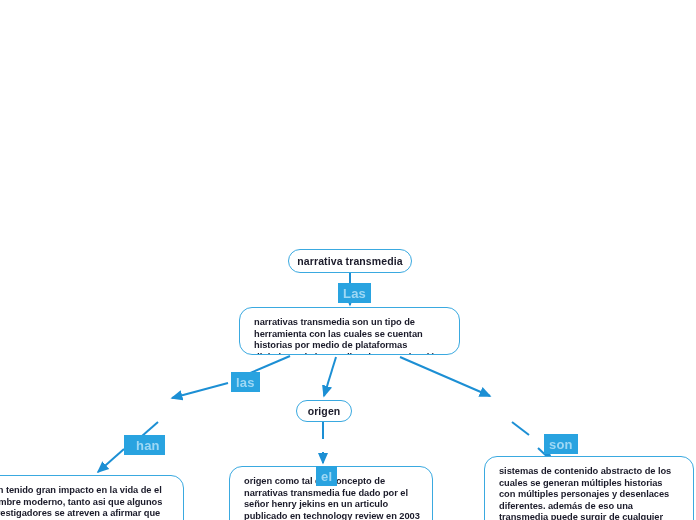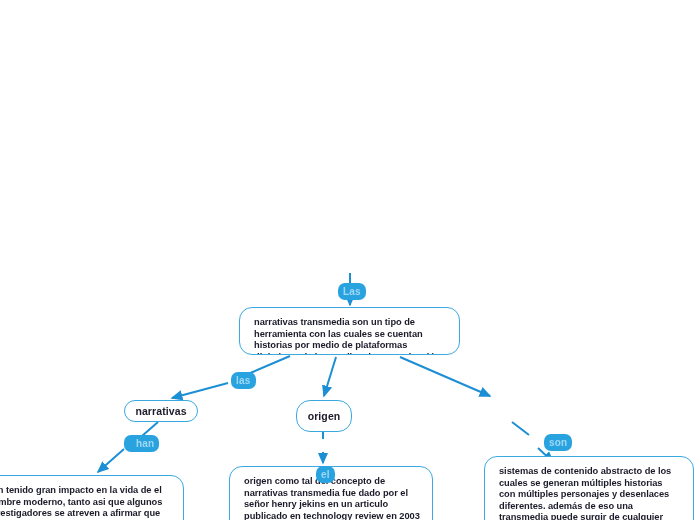--- a/index.html
+++ b/index.html
@@ -55,37 +55,37 @@
     font-size: 9.3px;
     line-height: 11.6px;
     letter-spacing: -.05px;
     padding: 9px 12px 8px 14px;
     overflow: hidden;
   }
 
   #node-root      { left: 288px; top: 249px; width: 124px;  height: 24px; }
   #node-def       { left: 239px; top: 307px; width: 221px;  height: 48px; }
   #node-narrativas{ left: 124px; top: 400px; width: 74px;   height: 22px; }
-  #node-origen    { left: 296px; top: 400px; width: 56px;   height: 32px; }
+  #node-origen    { left: 296px; top: 400px; width: 56px;   height: 22px; }
   #node-mundos    { left: 450px; top: 400px; width: 122px;  height: 22px; }
 
   #node-narrativas-detail { left: -28px; top: 475px; width: 212px; height: 64px; }
   #node-origen-detail     { left: 229px; top: 466px; width: 204px; height: 74px; }
   #node-mundos-detail     { left: 484px; top: 456px; width: 210px; height: 84px; }
 
   
   .edge-label {
     position: absolute;
     background: #29a3e0;
     color: #9fd8f4;
-    font-size: 10px;
+    font-size: 13px;
     font-weight: bold;
     line-height: 1;
     padding: 3.5px 5px 3.5px 5px;
-    border-radius: 7px;
+    border-radius: 0;
     white-space: nowrap;
     letter-spacing: .2px;
   }
   #lbl-las { left: 338px; top: 283px; }
   #lbl-las2{ left: 231px; top: 372px; }
   #lbl-han { left: 124px; top: 435px; padding-left: 12px; }
   #lbl-el  { left: 316px; top: 438px; margin-top: 28px; }
   #lbl-son { left: 544px; top: 434px; }
 </style>
 </head>
@@ -113,24 +113,24 @@
     <line x1="158" y1="422" x2="142" y2="436" stroke="#1c8fd4" stroke-width="2"></line>
     <line x1="124" y1="449" x2="98" y2="472" stroke="#1c8fd4" stroke-width="2" marker-end="url(#arrow)"></line>
 
     <line x1="323" y1="422" x2="323" y2="439" stroke="#1c8fd4" stroke-width="2"></line>
     <line x1="323" y1="452" x2="323" y2="463" stroke="#1c8fd4" stroke-width="2" marker-end="url(#arrow)"></line>
 
     <line x1="512" y1="422" x2="529" y2="435" stroke="#1c8fd4" stroke-width="2"></line>
     <line x1="538" y1="448" x2="553" y2="462" stroke="#1c8fd4" stroke-width="2" marker-end="url(#arrow)"></line>
   </svg>
 
+  <div class="node pill" id="node-root">narrativa transmedia</div>
 
   <div class="node para" id="node-def">narrativas transmedia son un tipo de herramienta con las cuales se cuentan historias por medio de plataformas digitales y de los medios de comunicación</div>
 
-  <div class="node pill" id="node-narrativas">narrativas</div>
 
   <div class="node pill" id="node-origen">origen</div>
 
 
   <div class="node para" id="node-narrativas-detail">han tenido gran impacto en la vida de el hombre moderno, tanto asi que algunos investigadores se atreven a afirmar que con la ayuda de ellas el homre pudo sobrevivir a lo largo del tiempo</div>
 
   <div class="node para" id="node-origen-detail">origen como tal del concepto de narrativas transmedia fue dado por el señor henry jekins en un articulo publicado en technology review en 2003 en el cual daba dichas afirmaciones sobre la transmedia, en donde afirmaba que hemos entrado en una</div>
 
   <div class="node para" id="node-mundos-detail">sistemas de contenido abstracto de los cuales se generan múltiples historias con múltiples personajes y desenlaces diferentes. además de eso una transmedia puede surgir de cualquier modo, un ejemplo de ello puede ser Pokémon, que de un juego salió una serie animada muy exitosa</div>
 

